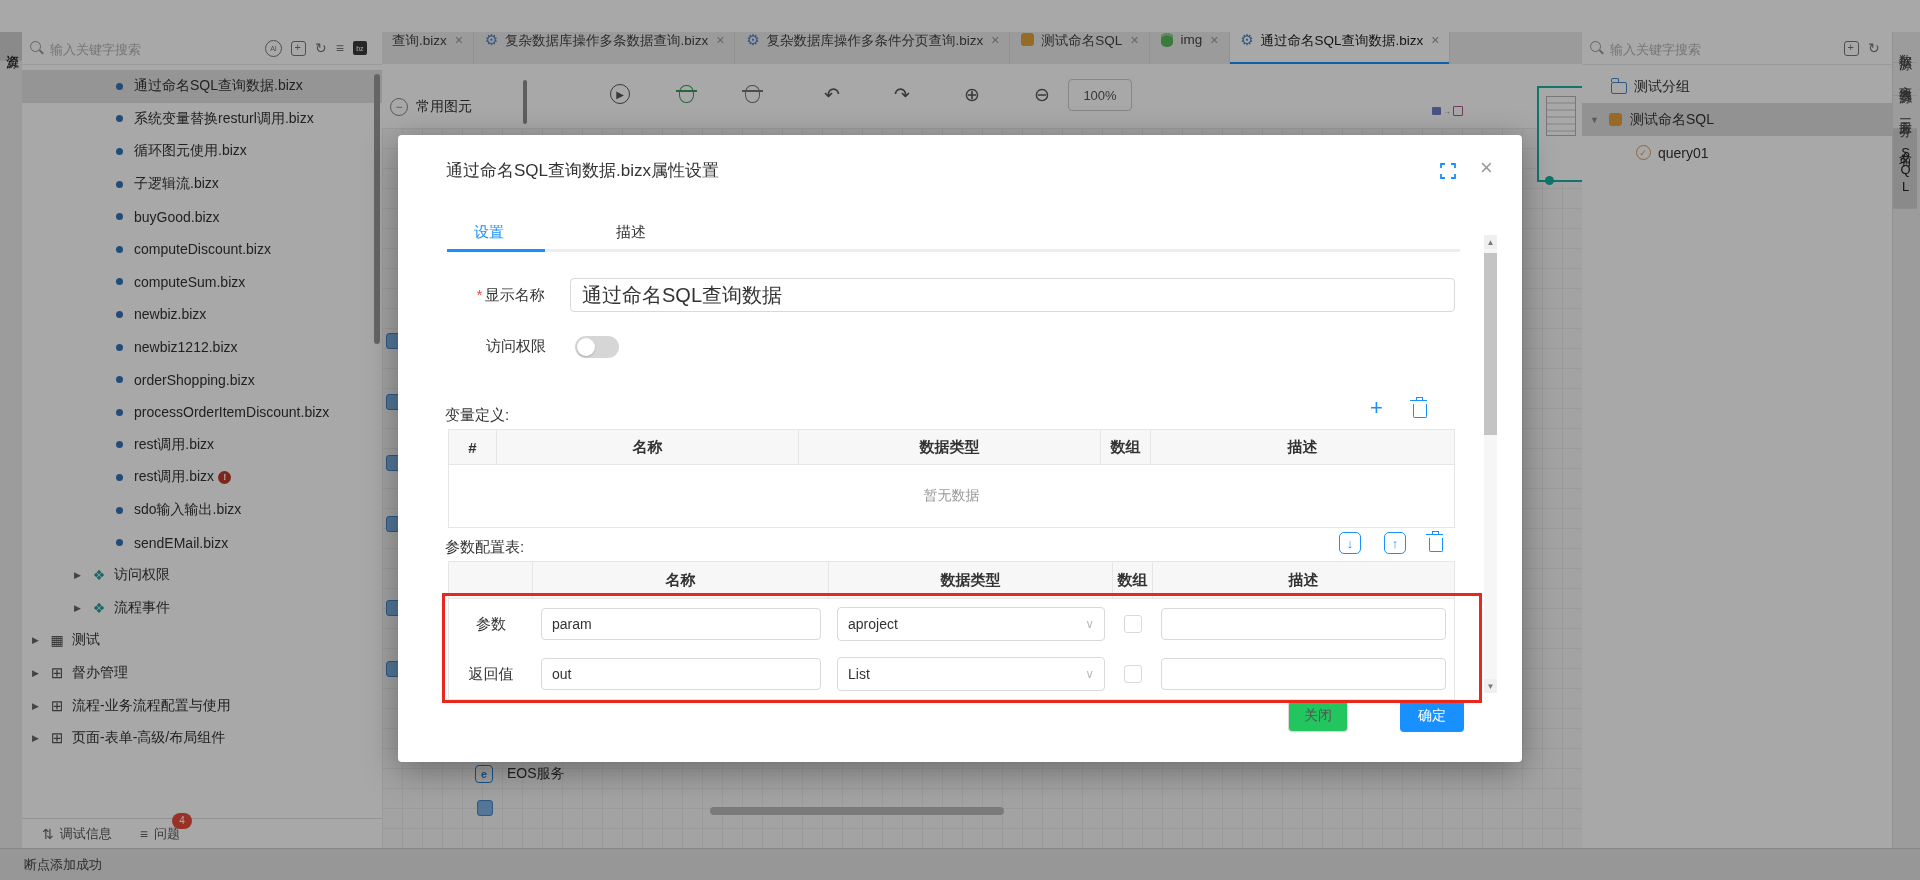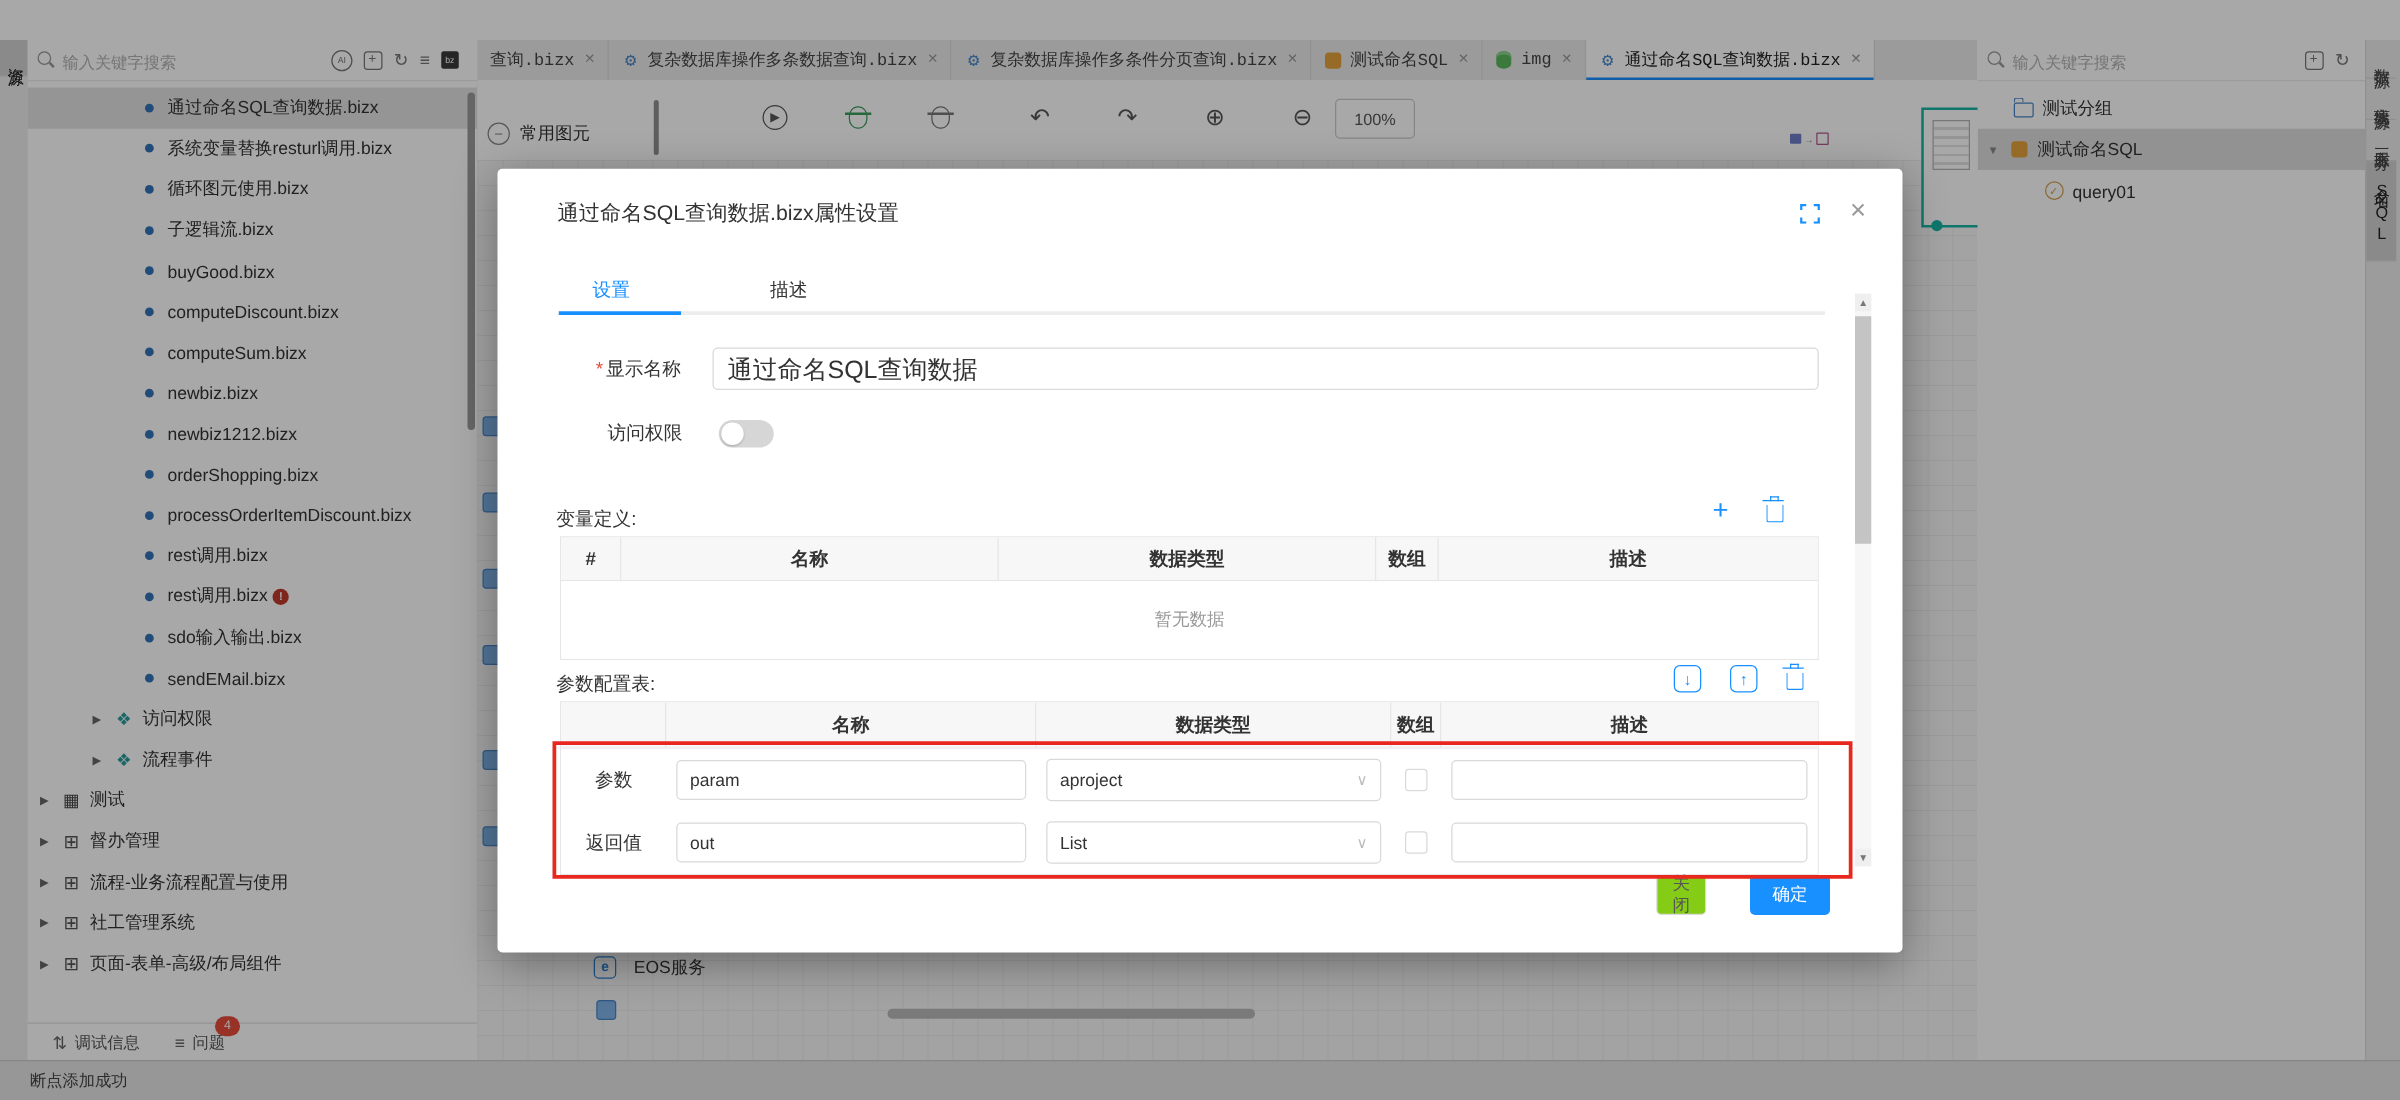--- a/index.html
+++ b/index.html
@@ -66,21 +66,21 @@
   .btab{display:flex;align-items:center;gap:6px;font-size:13px;color:#555;cursor:pointer;position:relative;}
   .btab .bicon{font-size:14px;color:#666;}
   .badge{position:absolute;right:-12px;top:-12px;min-width:16px;height:16px;border-radius:8px;background:#e74c3c;color:#fff;font-size:10px;display:flex;align-items:center;justify-content:center;padding:0 2px;}
 
   
   .statusbar{position:absolute;left:0;top:848px;width:1920px;height:32px;background:#e5e5e5;border-top:1px solid #cccccc;font-size:13px;color:#444;line-height:31px;padding-left:24px;box-sizing:border-box;}
 
   
   .editor{position:absolute;left:382px;top:32px;width:1200px;height:816px;background:#fff;overflow:hidden;}
   .etabs{position:absolute;left:0;top:0;right:0;height:32px;background:#ececec;border-bottom:1px solid #d9d9d9;display:flex;}
-  .etab{display:flex;align-items:center;padding:0 10px;border-right:1px solid #dcdcdc;font-size:13.5px;color:#444;gap:6px;white-space:nowrap;cursor:pointer;font-family:Liberation Mono, monospace;}
+  .etab{display:flex;align-items:flex-start;padding:0 10px;border-right:1px solid #dcdcdc;font-size:13.5px;color:#444;gap:6px;white-space:nowrap;cursor:pointer;}
   .etab.active{background:#fff;box-shadow:inset 0 -2px 0 #1890ff;color:#222;}
   .etab .ic{width:15px;height:15px;margin:0;display:none;}
   .etab .ic[class*="ic-"]{display:inline-flex;}
   .etab .x{color:#999;font-size:14px;margin-left:2px;}
 
   .toolbar{position:absolute;left:0;top:32px;right:0;height:64px;background:#fff;border-bottom:1px solid #e0e0e0;}
   .tbi{position:absolute;top:16px;width:28px;height:28px;display:flex;align-items:center;justify-content:center;font-size:19px;color:#555;cursor:pointer;}
   .i-run{width:18px;height:18px;border:1.5px solid #555;border-radius:50%;font-size:10px;display:flex;align-items:center;justify-content:center;color:#555;}
   .i-bug{width:13px;height:16px;border:1.5px solid #3a9d5d;border-radius:7px/8px;position:relative;}
   .i-bug::before{content:"";position:absolute;left:-4px;top:4px;width:21px;height:1.5px;background:#3a9d5d;}
@@ -145,21 +145,21 @@
   .prow{display:grid;grid-template-columns:84px 296px 284px 40px 301px;height:50px;align-items:center;background:#fff;}
   .prow .c0{font-size:15px;color:#333;text-align:center;}
   .cellpad{padding:0 8px;}
   .prow input{width:100%;height:32px;border:1px solid #d9d9d9;border-radius:4px;padding:0 10px;font-size:14px;color:#333;box-sizing:border-box;font-family:"Liberation Sans",sans-serif;outline:none;}
   .selbox{display:flex;align-items:center;justify-content:space-between;height:32px;border:1px solid #d9d9d9;border-radius:4px;padding:0 10px;font-size:14px;color:#333;cursor:pointer;background:#fff;}
   .chev{color:#bbb;font-size:12px;}
   .cb{width:16px;height:16px;border:1px solid #d9d9d9;border-radius:3px;background:#fff;margin:0 auto;display:block;cursor:pointer;}
   .redbox{position:absolute;left:44px;top:458px;width:1034px;height:104px;border:3px solid #e8281e;z-index:5;pointer-events:none;}
 
   .m-btn{position:absolute;top:565px;height:32px;border-radius:4px;font-size:14px;display:flex;align-items:center;justify-content:center;cursor:pointer;box-sizing:border-box;}
-  .btn-close{left:927px;width:40px;border:1px solid #d9d9d9;background:#84cc16;color:#555;}
+  .btn-close{left:890px;width:60px;border:1px solid #d9d9d9;background:#22c55e;color:#555;}
   .btn-ok{left:1002px;width:64px;background:#1890ff;color:#fff;border:none;}
 
   .m-sb-track{position:absolute;left:1086px;top:100px;width:13px;height:458px;background:#f6f6f6;}
   .m-sb-arrow{position:absolute;left:1086px;width:13px;height:14px;background:#efefef;color:#777;font-size:8px;display:flex;align-items:center;justify-content:center;cursor:pointer;}
   .m-sb-thumb{position:absolute;left:1086px;top:118px;width:13px;height:182px;background:#c4c4c4;cursor:pointer;}
 </style>
 </head>
 <body>
 
 <div class="app">
@@ -318,26 +318,20 @@
 
         </div>
 
         <div class="trow ind1 hascaret">
           <span class="caret"></span>
           <span class="ic ic-package"></span>
           <span>流程-业务流程配置与使用</span>
 
         </div>
 
-        <div class="trow ind1 hascaret">
-          <span class="caret"></span>
-          <span class="ic ic-package"></span>
-          <span>社工管理系统</span>
-
-        </div>
 
         <div class="trow ind1 hascaret">
           <span class="caret"></span>
           <span class="ic ic-package"></span>
           <span>页面-表单-高级/布局组件</span>
 
         </div>
       </div>
     <div class="lscroll"></div>
     <div class="lbtabs">

